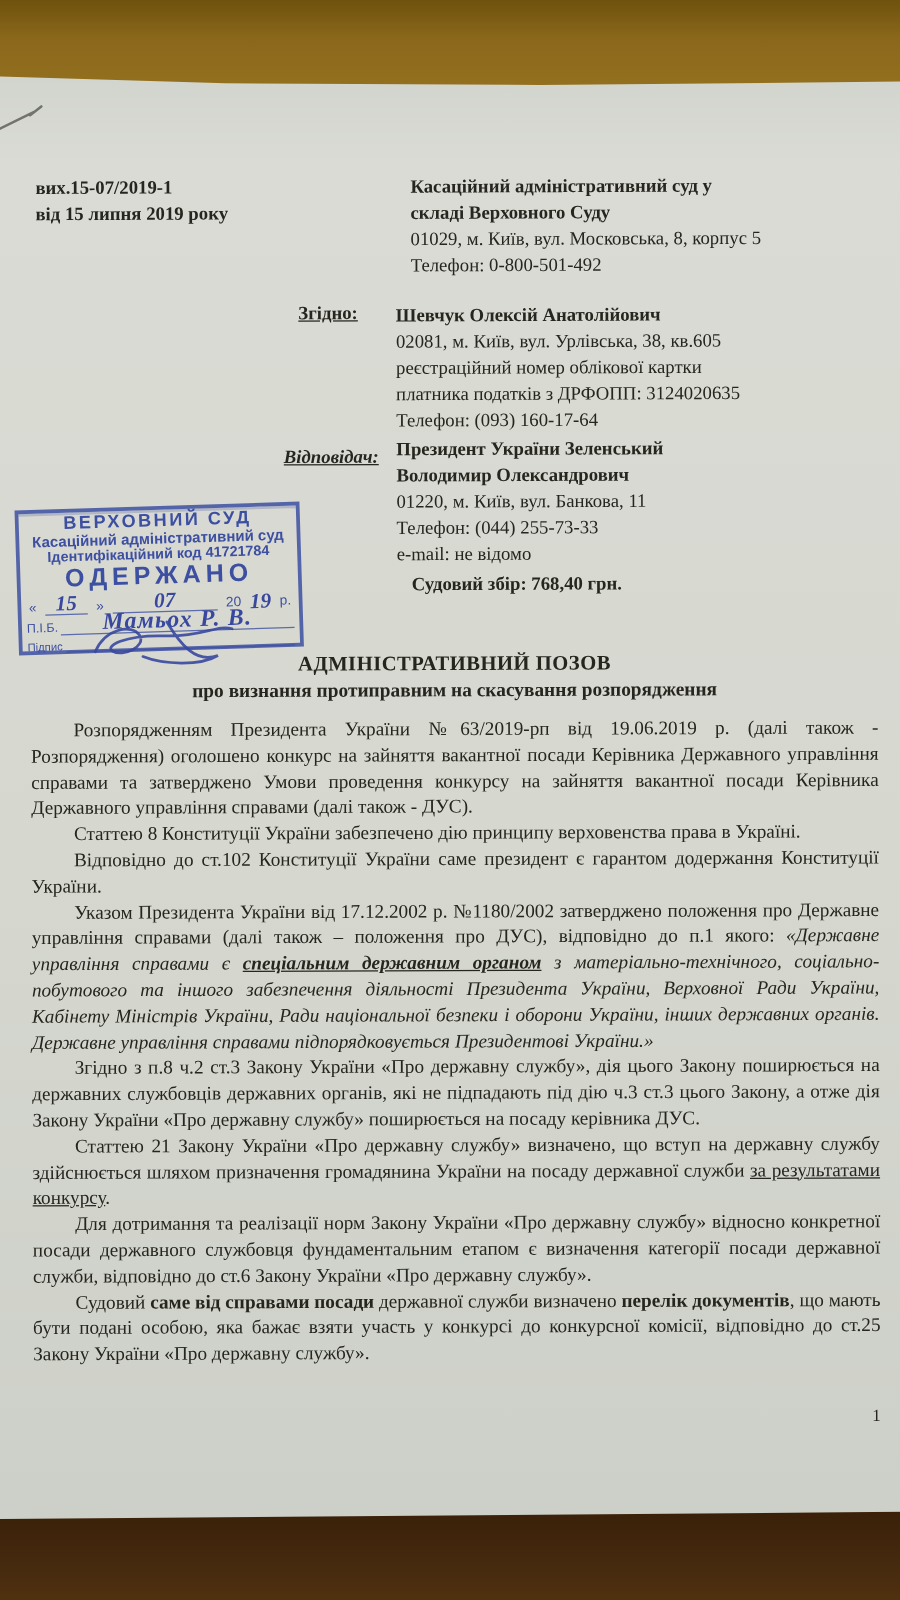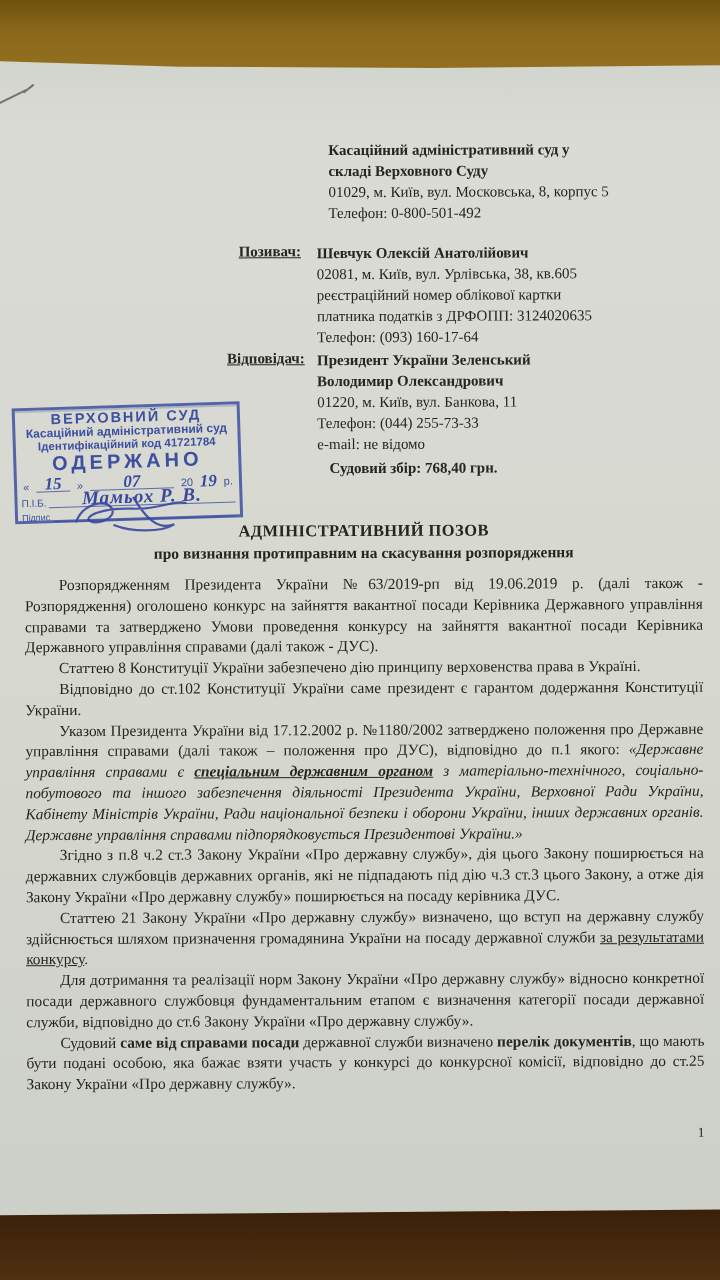--- a/index.html
+++ b/index.html
@@ -70,38 +70,42 @@
 <div class="scene">
   <div class="desk-top"></div>
   <div class="paper-bg"></div>
 
   <div class="content">
 
     <svg class="pencil-svg" width="44" height="30" viewBox="0 0 44 30">
       <path d="M1,24 L30,10 M26,13 L35,6" stroke="#73736d" stroke-width="2" fill="none" stroke-linecap="round"></path>
     </svg>
 
+    <div class="abs hdr" style="left:30px;top:140px;">
+      <div>вих.15-07/2019-1</div>
+      <div>від 15 липня 2019 року</div>
+    </div>
 
     <div class="abs block" style="left:330px;top:140px;width:380px;">
       <div class="b">Касаційний адміністративний суд у</div>
       <div class="b">складі Верховного Суду</div>
       <div>01029, м. Київ, вул. Московська, 8, корпус 5</div>
       <div>Телефон: 0-800-501-492</div>
     </div>
 
-    <div class="abs lbl" style="left:240px;top:243px;">Позивач:</div>
+    <div class="abs lbl" style="left:240px;top:243px;">Згідно:</div>
     <div class="abs block" style="left:318px;top:243px;width:390px;">
       <div class="b">Шевчук Олексій Анатолійович</div>
       <div>02081, м. Київ, вул. Урлівська, 38, кв.605</div>
       <div>реєстраційний номер облікової картки</div>
       <div>платника податків з ДРФОПП: 3124020635</div>
       <div>Телефон: (093) 160-17-64</div>
     </div>
 
-    <div class="abs lbl" style="left:228px;top:350px;">Відповідач:</div>
+    <div class="abs lbl" style="left:228px;top:358px;font-style:italic;">Відповідач:</div>
     <div class="abs block" style="left:318px;top:350px;width:390px;">
       <div class="b">Президент України Зеленський</div>
       <div class="b">Володимир Олександрович</div>
       <div>01220, м. Київ, вул. Банкова, 11</div>
       <div>Телефон: (044) 255-73-33</div>
       <div>e-mail: не відомо</div>
     </div>
 
     <div class="abs block b" style="left:330px;top:458px;">Судовий збір: 768,40 грн.</div>
 

